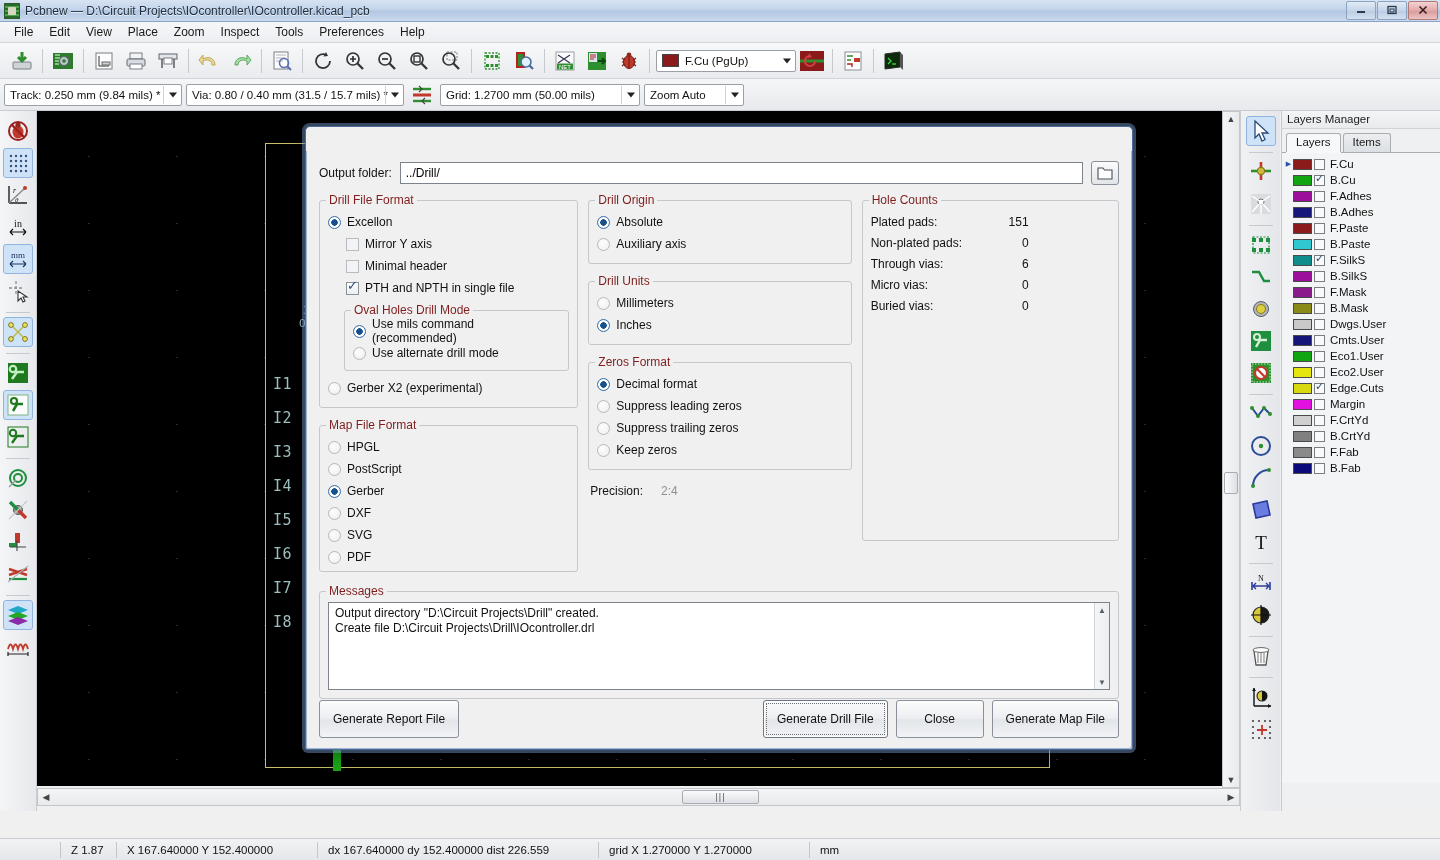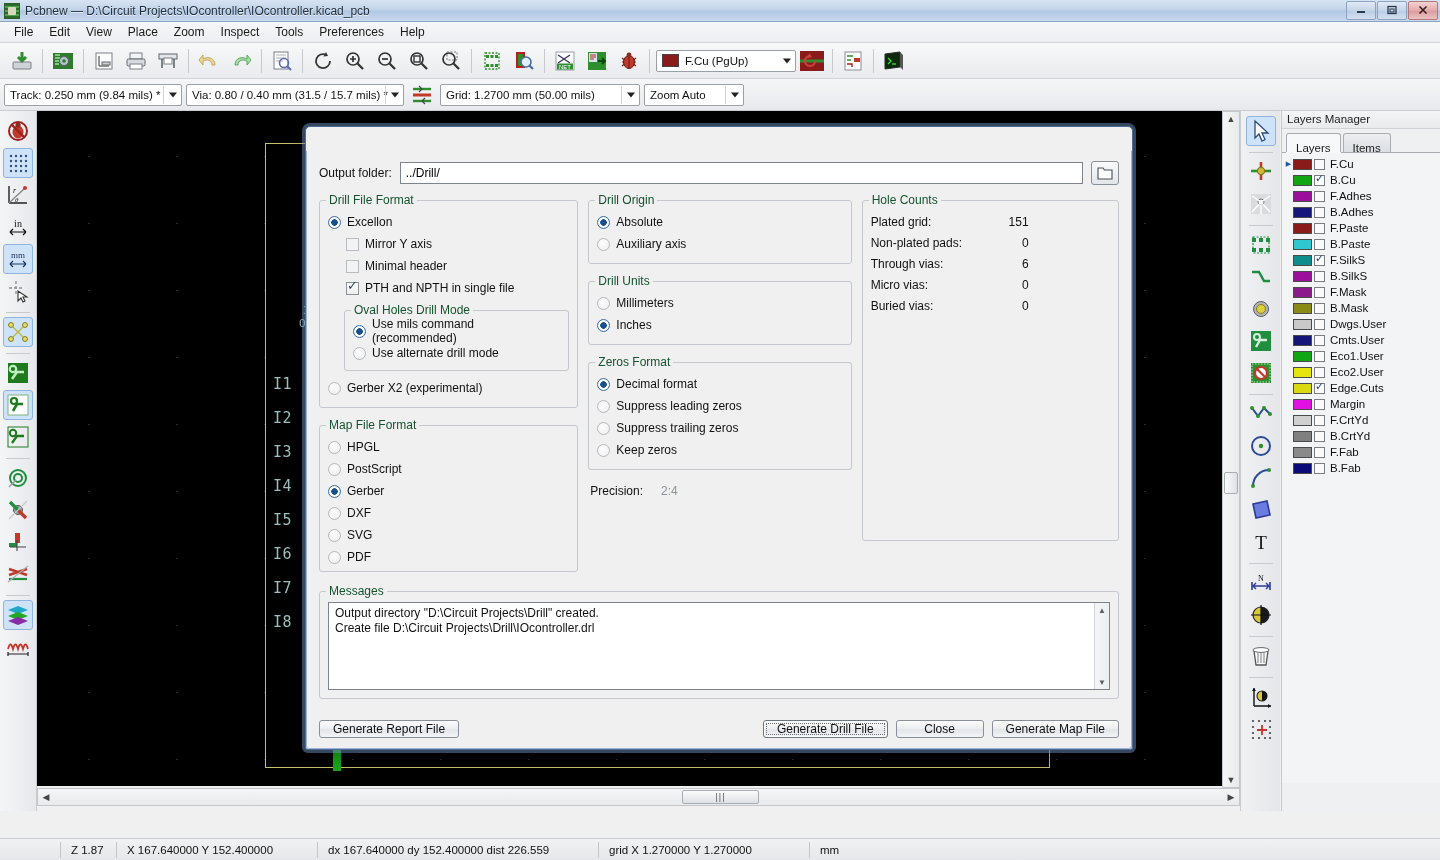--- a/index.html
+++ b/index.html
@@ -186,21 +186,21 @@
   #layers-title {
     height: 18px; padding: 2px 5px; font-size: 11.5px; color: #222;
     background: linear-gradient(to bottom, #f4f5f7, #e8eaec);
     border-bottom: 1px solid #d0d3d7;
   }
   #layers-tabs {
     display: flex; padding-left: 4px; margin-top: 4px; height: 20px;
     border-bottom: 1px solid #a9adb2;
   }
   .ltab {
-    padding: 8px 9px 3px; font-size: 11.5px; color: #1a1a1a;
+    padding: 2px 9px 3px; font-size: 11.5px; color: #1a1a1a;
     border: 1px solid #a9adb2; border-bottom: none;
     background: linear-gradient(to bottom, #eceef0, #dcdfe3);
     border-radius: 3px 3px 0 0; margin-right: 2px; position: relative;
   }
   .ltab.active { background: #f7f8f9; top: 0; z-index: 2; box-shadow: 0 1px 0 #f7f8f9; }
   #layers-list {
     margin: 0; padding: 3px 0 0 0; list-style: none;
     background: #f3f4f5; height: 630px;
   }
   .layer-row {
@@ -285,21 +285,21 @@
   .col-a { width: 262px; }
   .col-b { width: 266px; }
   .col-c { width: 260px; }
 
   fieldset.gb {
     border: 1px solid #c4c7cb; border-radius: 3px;
     margin: 0 0 10px 0; padding: 4px 8px 8px 8px;
     background: #f0f0f0;
   }
   fieldset.gb > legend {
-    font-size: 12px; color: #14532d; padding: 0 3px; margin-left: -2px;
+    font-size: 12px; color: #7f1d1d; padding: 0 3px; margin-left: -2px;
   }
 
   .radio-row, .check-row {
     display: flex; align-items: center; gap: 6px; height: 22px; font-size: 12px; color: #111;
   }
   .radio {
     width: 13px; height: 13px; border-radius: 50%; flex: none;
     border: 1px solid #8d9299;
     background: radial-gradient(circle at 40% 35%, #ffffff, #e3e6ea);
   }
@@ -351,21 +351,21 @@
     font-size: 8px; color: #5a5f66;
   }
   #messages-scroll .ms-up { top: 0; }
   #messages-scroll .ms-dn { bottom: 0; }
 
   #dlg-buttons {
     position: absolute; left: 12px; right: 12px; bottom: 10px;
     display: flex; align-items: center;
   }
   .btn {
-    height: 18px; padding: 0 13px;
+    height: 38px; padding: 0 13px;
     background: linear-gradient(to bottom, #fbfcfd, #eceef1 48%, #e2e5e9 52%, #f2f4f6);
     border: 1px solid #8a9099; border-radius: 3px;
     font-size: 12px; color: #111;
     display: flex; align-items: center; justify-content: center;
   }
   .btn.default {
     border-color: #6b7883;
     box-shadow: inset 0 0 0 1px #ffffff, inset 0 0 0 2px transparent;
     outline: 1px dotted #6a6f75; outline-offset: -4px;
   }
@@ -1207,21 +1207,21 @@
         <div class="precision-row">
           <span>Precision:</span>
           <span class="precision-val">2:4</span>
         </div>
       </div>
 
       <div class="col col-c">
         <fieldset class="gb" style="height:348px;">
           <legend>Hole Counts</legend>
           <div class="hc-row">
-            <span class="hc-label">Plated grid:</span>
+            <span class="hc-label">Plated pads:</span>
             <span class="hc-value">151</span>
           </div>
           <div class="hc-row">
             <span class="hc-label">Non-plated pads:</span>
             <span class="hc-value">0</span>
           </div>
           <div class="hc-row">
             <span class="hc-label">Through vias:</span>
             <span class="hc-value">6</span>
           </div>

